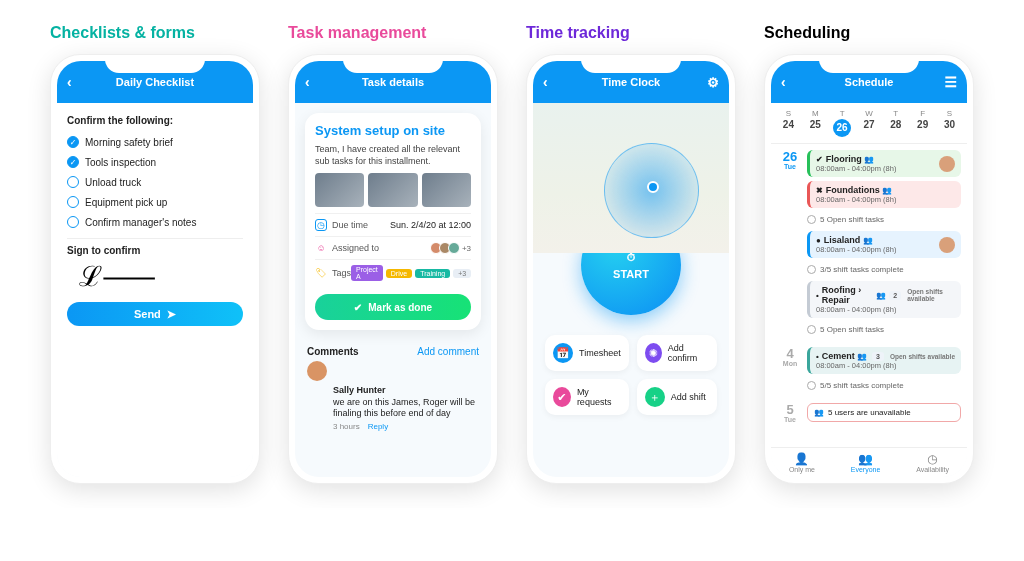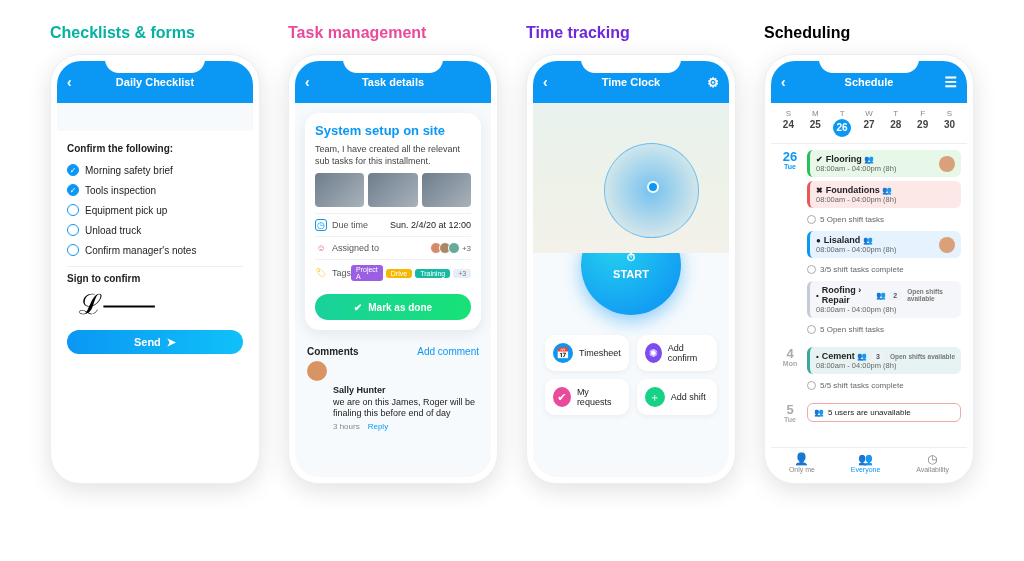--- a/index.html
+++ b/index.html
@@ -14,21 +14,21 @@
   .phone { width:210px; height:430px; border-radius:30px; background:#fff; box-shadow:0 6px 24px rgba(0,0,0,0.12); position:relative; overflow:hidden; border:1px solid #eee; }
   .notch { position:absolute; top:0; left:50%; transform:translateX(-50%); width:100px; height:18px; background:#fff; border-bottom-left-radius:14px; border-bottom-right-radius:14px; z-index:5; }
   .screen { position:absolute; inset:6px; border-radius:24px; overflow:hidden; background:#f6fafd; display:flex; flex-direction:column; }
   .topbar { height:42px; background:#0b97f4; color:#fff; display:flex; align-items:center; justify-content:center; position:relative; font-size:11px; font-weight:600; }
   .topbar .back { position:absolute; left:10px; font-size:14px; }
   .topbar .gear { position:absolute; right:10px; font-size:13px; }
   .topbar .dots { position:absolute; right:10px; font-size:14px; }
   .content { flex:1; overflow:hidden; font-size:10px; color:#222; }
 
   
-  .p1 { padding: 8px 10px 0; background:#fff;margin-top:28px; }
+  .p1 { padding: 8px 10px 0; background:#fff; }
   .p1 .confirm { font-weight:600; margin:4px 0 6px; font-size:10px; }
   .checkrow { display:flex; align-items:center; gap:6px; padding:4px 0; font-size:10px; }
   .cb { width:12px; height:12px; border-radius:50%; border:1.5px solid #0b97f4; flex-shrink:0; display:flex; align-items:center; justify-content:center; }
   .cb.on { background:#0b97f4; color:#fff; font-size:8px; }
   .sect { border-top:1px solid #eee; margin-top:6px; padding-top:6px; }
   .label-sm { font-weight:600; font-size:10px; display:flex; justify-content:space-between; align-items:center; }
   .label-sm .more { color:#888; letter-spacing:2px; }
   .gal { display:flex; gap:4px; margin:6px 0; }
   .thumb { width:42px; height:30px; border-radius:4px; background:linear-gradient(135deg,#cdbda7,#8d7c66); }
   .addr { font-size:9px; margin:6px 0; display:flex; gap:4px; align-items:center; }
@@ -126,25 +126,25 @@
               <div class="checkrow">
                 <span class="cb on">✓</span>
                 <span>Morning safety brief</span>
               </div>
               <div class="checkrow">
                 <span class="cb on">✓</span>
                 <span>Tools inspection</span>
               </div>
               <div class="checkrow">
                 <span class="cb "></span>
-                <span>Equipment pick up</span>
+                <span>Unload truck</span>
               </div>
               <div class="checkrow">
                 <span class="cb "></span>
-                <span>Unload truck</span>
+                <span>Equipment pick up</span>
               </div>
               <div class="checkrow">
                 <span class="cb "></span>
                 <span>Confirm manager's notes</span>
               </div>
             </div>
           <div class="sect">
             <div class="label-sm">
                 <span>Sign to confirm</span>
               </div>

